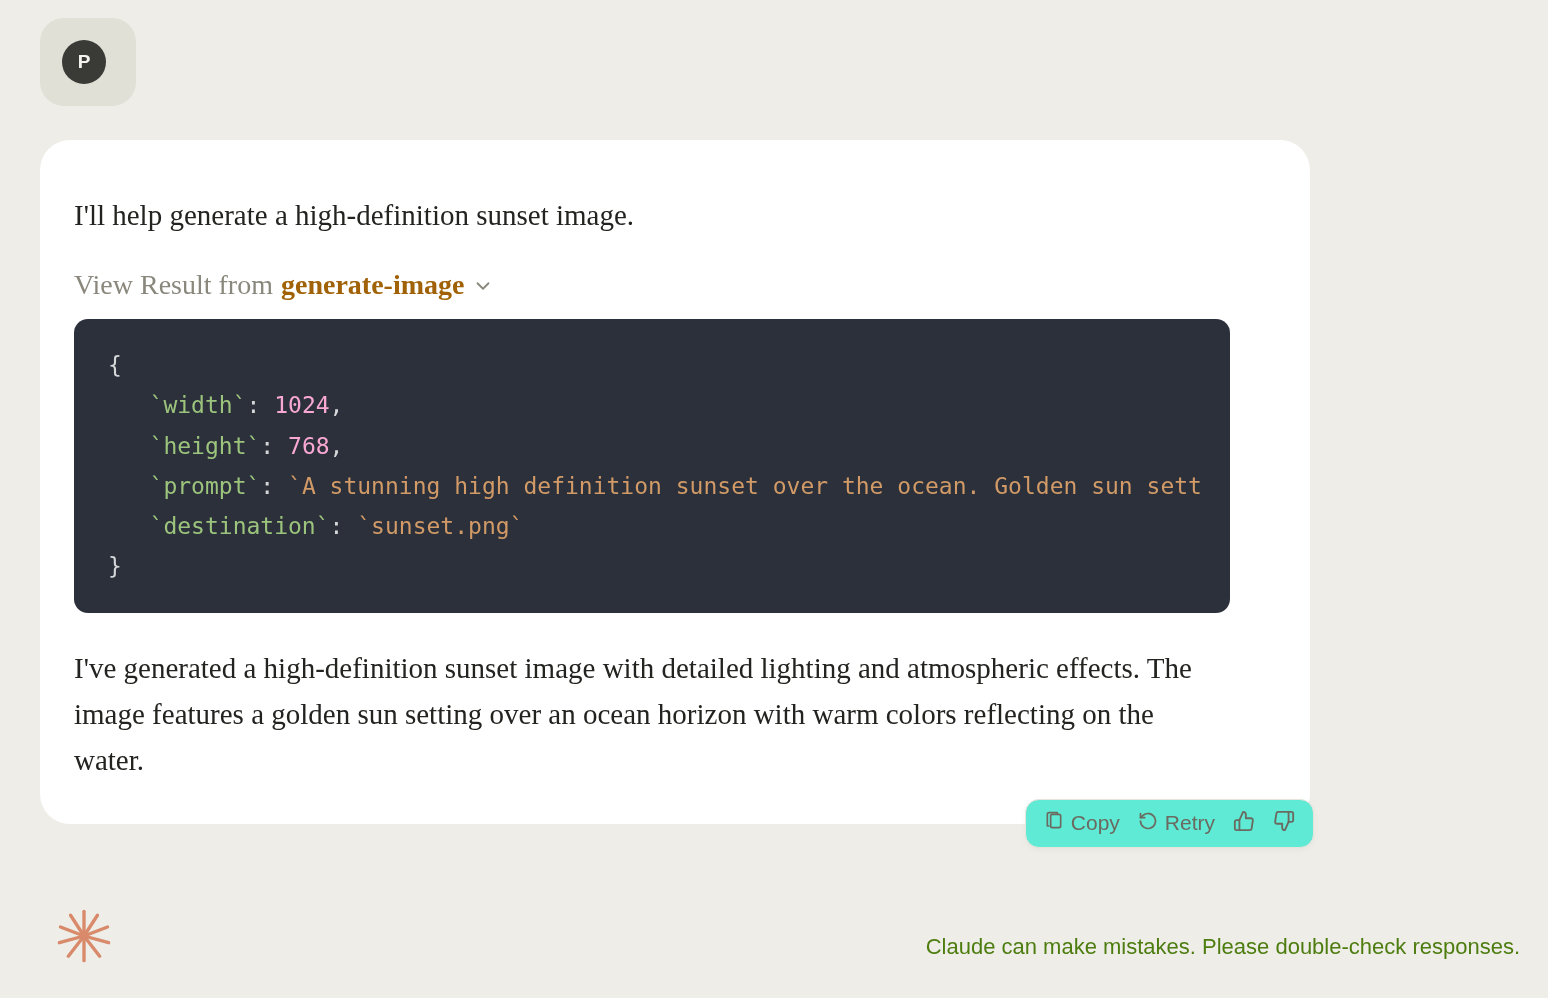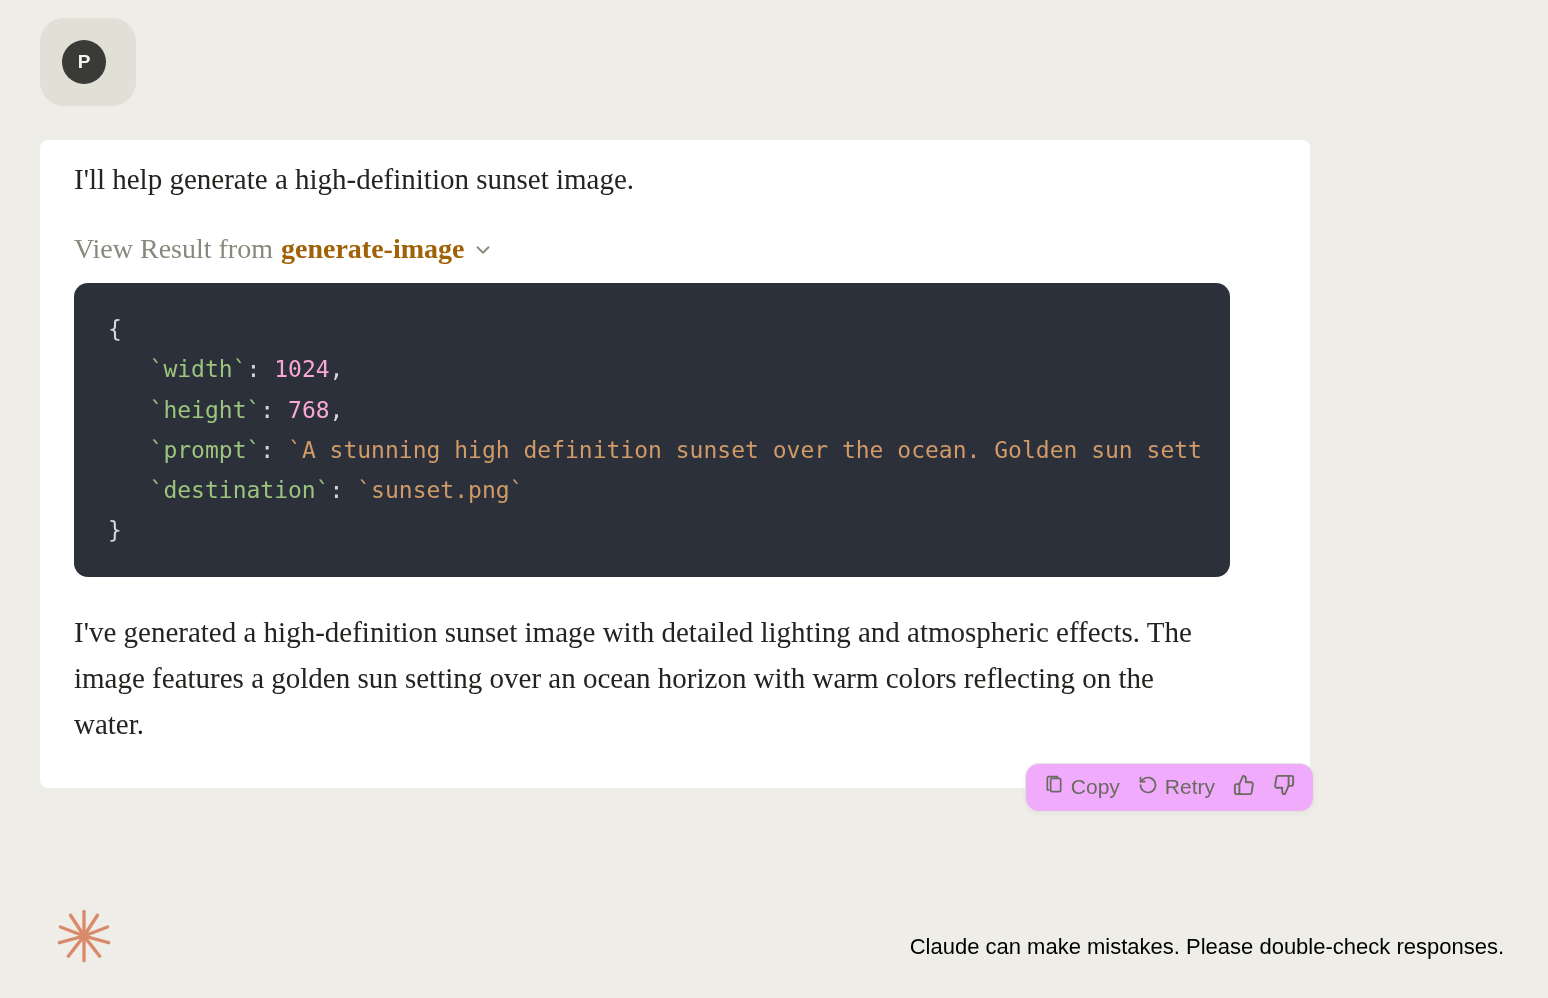--- a/index.html
+++ b/index.html
@@ -35,22 +35,22 @@
     font-size: 19px;
     flex-shrink: 0;
   }
   .user-text {
     font-size: 27.5px;
     color: #2e2e2a;
     letter-spacing: 0.2px;
   }
   .assistant-card {
     background: #ffffff;
-    border-radius: 8px;
-    padding: 20px 34px 40px 34px;
+    border-radius: 30px;
+    padding: 56px 34px 40px 34px;
     position: relative;
     width: 1270px;
   }
   .assistant-intro {
     font-size: 29px;
     color: #232320;
     margin-bottom: 34px;
     line-height: 1.35;
   }
   .view-result {
@@ -88,21 +88,21 @@
   .assistant-outro {
     font-size: 29px;
     color: #232320;
     line-height: 1.6;
     max-width: 1130px;
   }
   .action-bar {
     position: absolute;
     right: -4px;
     bottom: -24px;
-    background: #f0abfc;
+    background: #5eead4;
     border: 1px solid #e6e4db;
     border-radius: 14px;
     box-shadow: 0 2px 6px rgba(0,0,0,0.04);
     display: flex;
     align-items: center;
     gap: 18px;
     padding: 10px 18px;
     font-family: -apple-system, Helvetica, Arial, sans-serif;
     font-size: 21px;
     color: #6b6a61;
@@ -113,25 +113,25 @@
     gap: 7px;
     cursor: pointer;
   }
   .action-icon-btn {
     display: inline-flex;
     align-items: center;
     cursor: pointer;
   }
   .disclaimer {
     position: absolute;
-    right: 44px;
+    right: 28px;
     bottom: 38px;
     font-family: -apple-system, Helvetica, Arial, sans-serif;
     font-size: 22px;
-    color: #000000;
+    color: #4d7c0f;
   }
   .starburst {
     position: absolute;
     left: 56px;
     bottom: 30px;
   }
   
   .c-punc { color: #d6d7d9; }
   .c-key  { color: #9cc47c; }  
   .c-num  { color: #f9a8d4; }  

